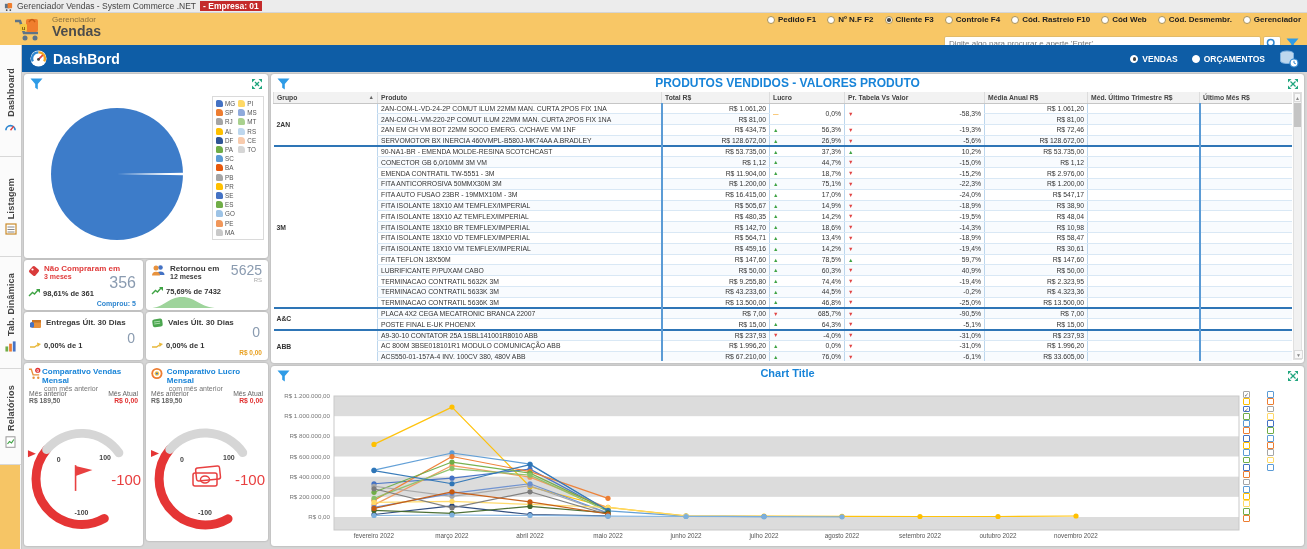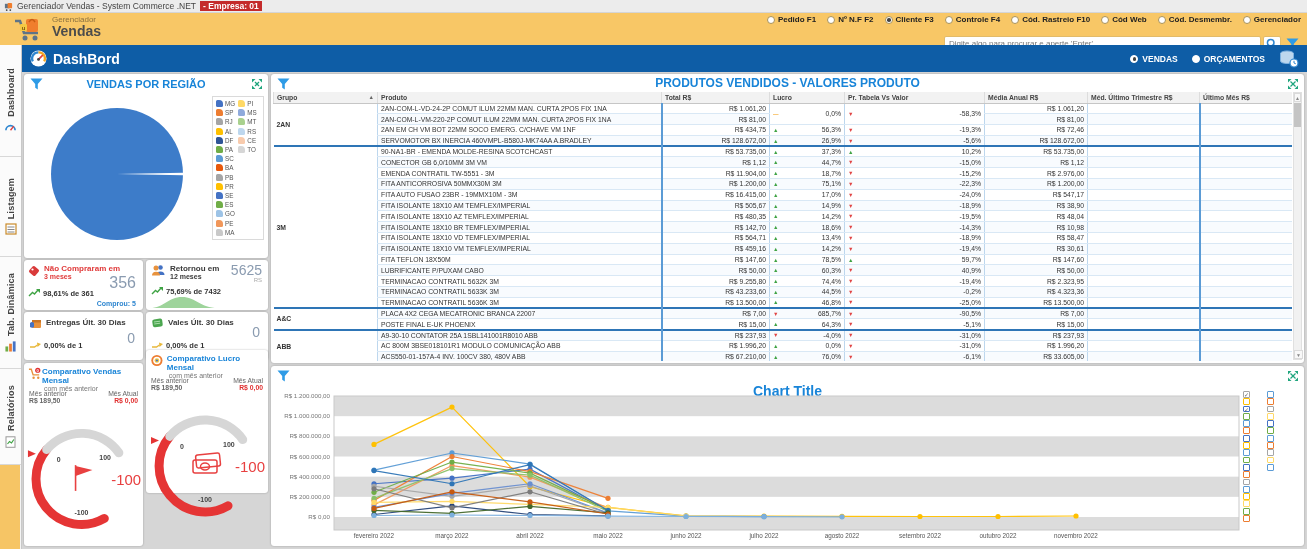--- a/index.html
+++ b/index.html
@@ -220,21 +220,20 @@
           <polyline points="2.5,8 4.5,5.5 6.5,7 8.8,3.5" stroke="#3FA344" stroke-width="1.2" fill="none"></polyline>
         </svg>
     </div>
     <div class="side-fill"></div>
   </div>
 
   <div class="card" style="left:24px;top:74px;width:244px;height:184px;">
     <svg class="funnel" width="13" height="12" viewBox="0 0 13 12">
         <polygon points="0.5,0.5 12.5,0.5 7.8,6 7.8,11.5 5.2,9.8 5.2,6" fill="#2E9BE6"></polygon>
       </svg>
-    <div class="panel-title" style="font-size:11px;">VENDAS POR REGIÃO</div>
     <svg class="expand" width="12" height="12" viewBox="0 0 12 12">
         <g stroke="#1FA57D" stroke-width="1.3">
           <line x1="4" y1="4" x2="8" y2="8"></line>
           <line x1="8" y1="4" x2="4" y2="8"></line>
         </g>
         <g fill="#1FA57D">
           <polygon points="1,1 4.5,1 1,4.5"></polygon>
           <polygon points="11,1 7.5,1 11,4.5"></polygon>
           <polygon points="1,11 4.5,11 1,7.5"></polygon>
           <polygon points="11,11 7.5,11 11,7.5"></polygon>
@@ -432,21 +431,21 @@
       <text x="76" y="45" font-size="7" font-weight="bold" fill="#444">100</text>
       <text x="58" y="100" font-size="7" font-weight="bold" fill="#444" text-anchor="middle">-100</text>
       <text x="118" y="70" font-size="15" fill="#E84040" text-anchor="end">-100</text>
       <g>
           <line x1="52" y1="76" x2="52" y2="50" stroke="#E84040" stroke-width="1.6"></line>
           <polygon points="52,51 69,55 52,61" fill="#E84040"></polygon>
         </g>
     </svg>
   </div>
 
-  <div class="card" style="left:146px;top:350px;width:122px;height:143px;">
+  <div class="card" style="left:146px;top:363px;width:122px;height:178px;">
     <div style="position:absolute;left:4px;top:4px;display:flex;align-items:flex-start;gap:3px;">
       <svg width="14" height="13" viewBox="0 0 14 14">
           <circle cx="7" cy="7" r="6" fill="#ED7D31"></circle>
           <circle cx="7" cy="7" r="4" fill="#fff"></circle>
           <circle cx="7" cy="7" r="2.5" fill="#F5C842"></circle>
           <circle cx="7" cy="7" r="1.2" fill="#4472C4"></circle>
         </svg>
       <div>
         <div class="g-title">Comparativo Lucro Mensal</div>
         <div class="g-sub">com mês anterior</div>
@@ -975,21 +974,21 @@
       <div class="vs-btn">▲</div>
       <div class="vs-thumb"></div>
       <div class="vs-btn vs-down" style="width:9px;">▼</div>
     </div>
   </div>
 
   <div class="card" style="left:271px;top:366px;width:1033px;height:180px;">
     <svg class="funnel" width="13" height="12" viewBox="0 0 13 12">
         <polygon points="0.5,0.5 12.5,0.5 7.8,6 7.8,11.5 5.2,9.8 5.2,6" fill="#2E9BE6"></polygon>
       </svg>
-    <div class="panel-title" style="font-size:14px;top:17px;">Chart Title</div>
+    <div class="panel-title" style="font-size:11px;top:1px;">Chart Title</div>
     <svg class="expand" width="12" height="12" viewBox="0 0 12 12">
         <g fill="#1FA57D">
           <polygon points="1,1 4.5,1 1,4.5"></polygon>
           <polygon points="11,1 7.5,1 11,4.5"></polygon>
           <polygon points="1,11 4.5,11 1,7.5"></polygon>
           <polygon points="11,11 7.5,11 11,7.5"></polygon>
         </g>
         <g stroke="#1FA57D" stroke-width="1.3">
           <line x1="3.5" y1="3.5" x2="8.5" y2="8.5"></line>
           <line x1="8.5" y1="3.5" x2="3.5" y2="8.5"></line>

